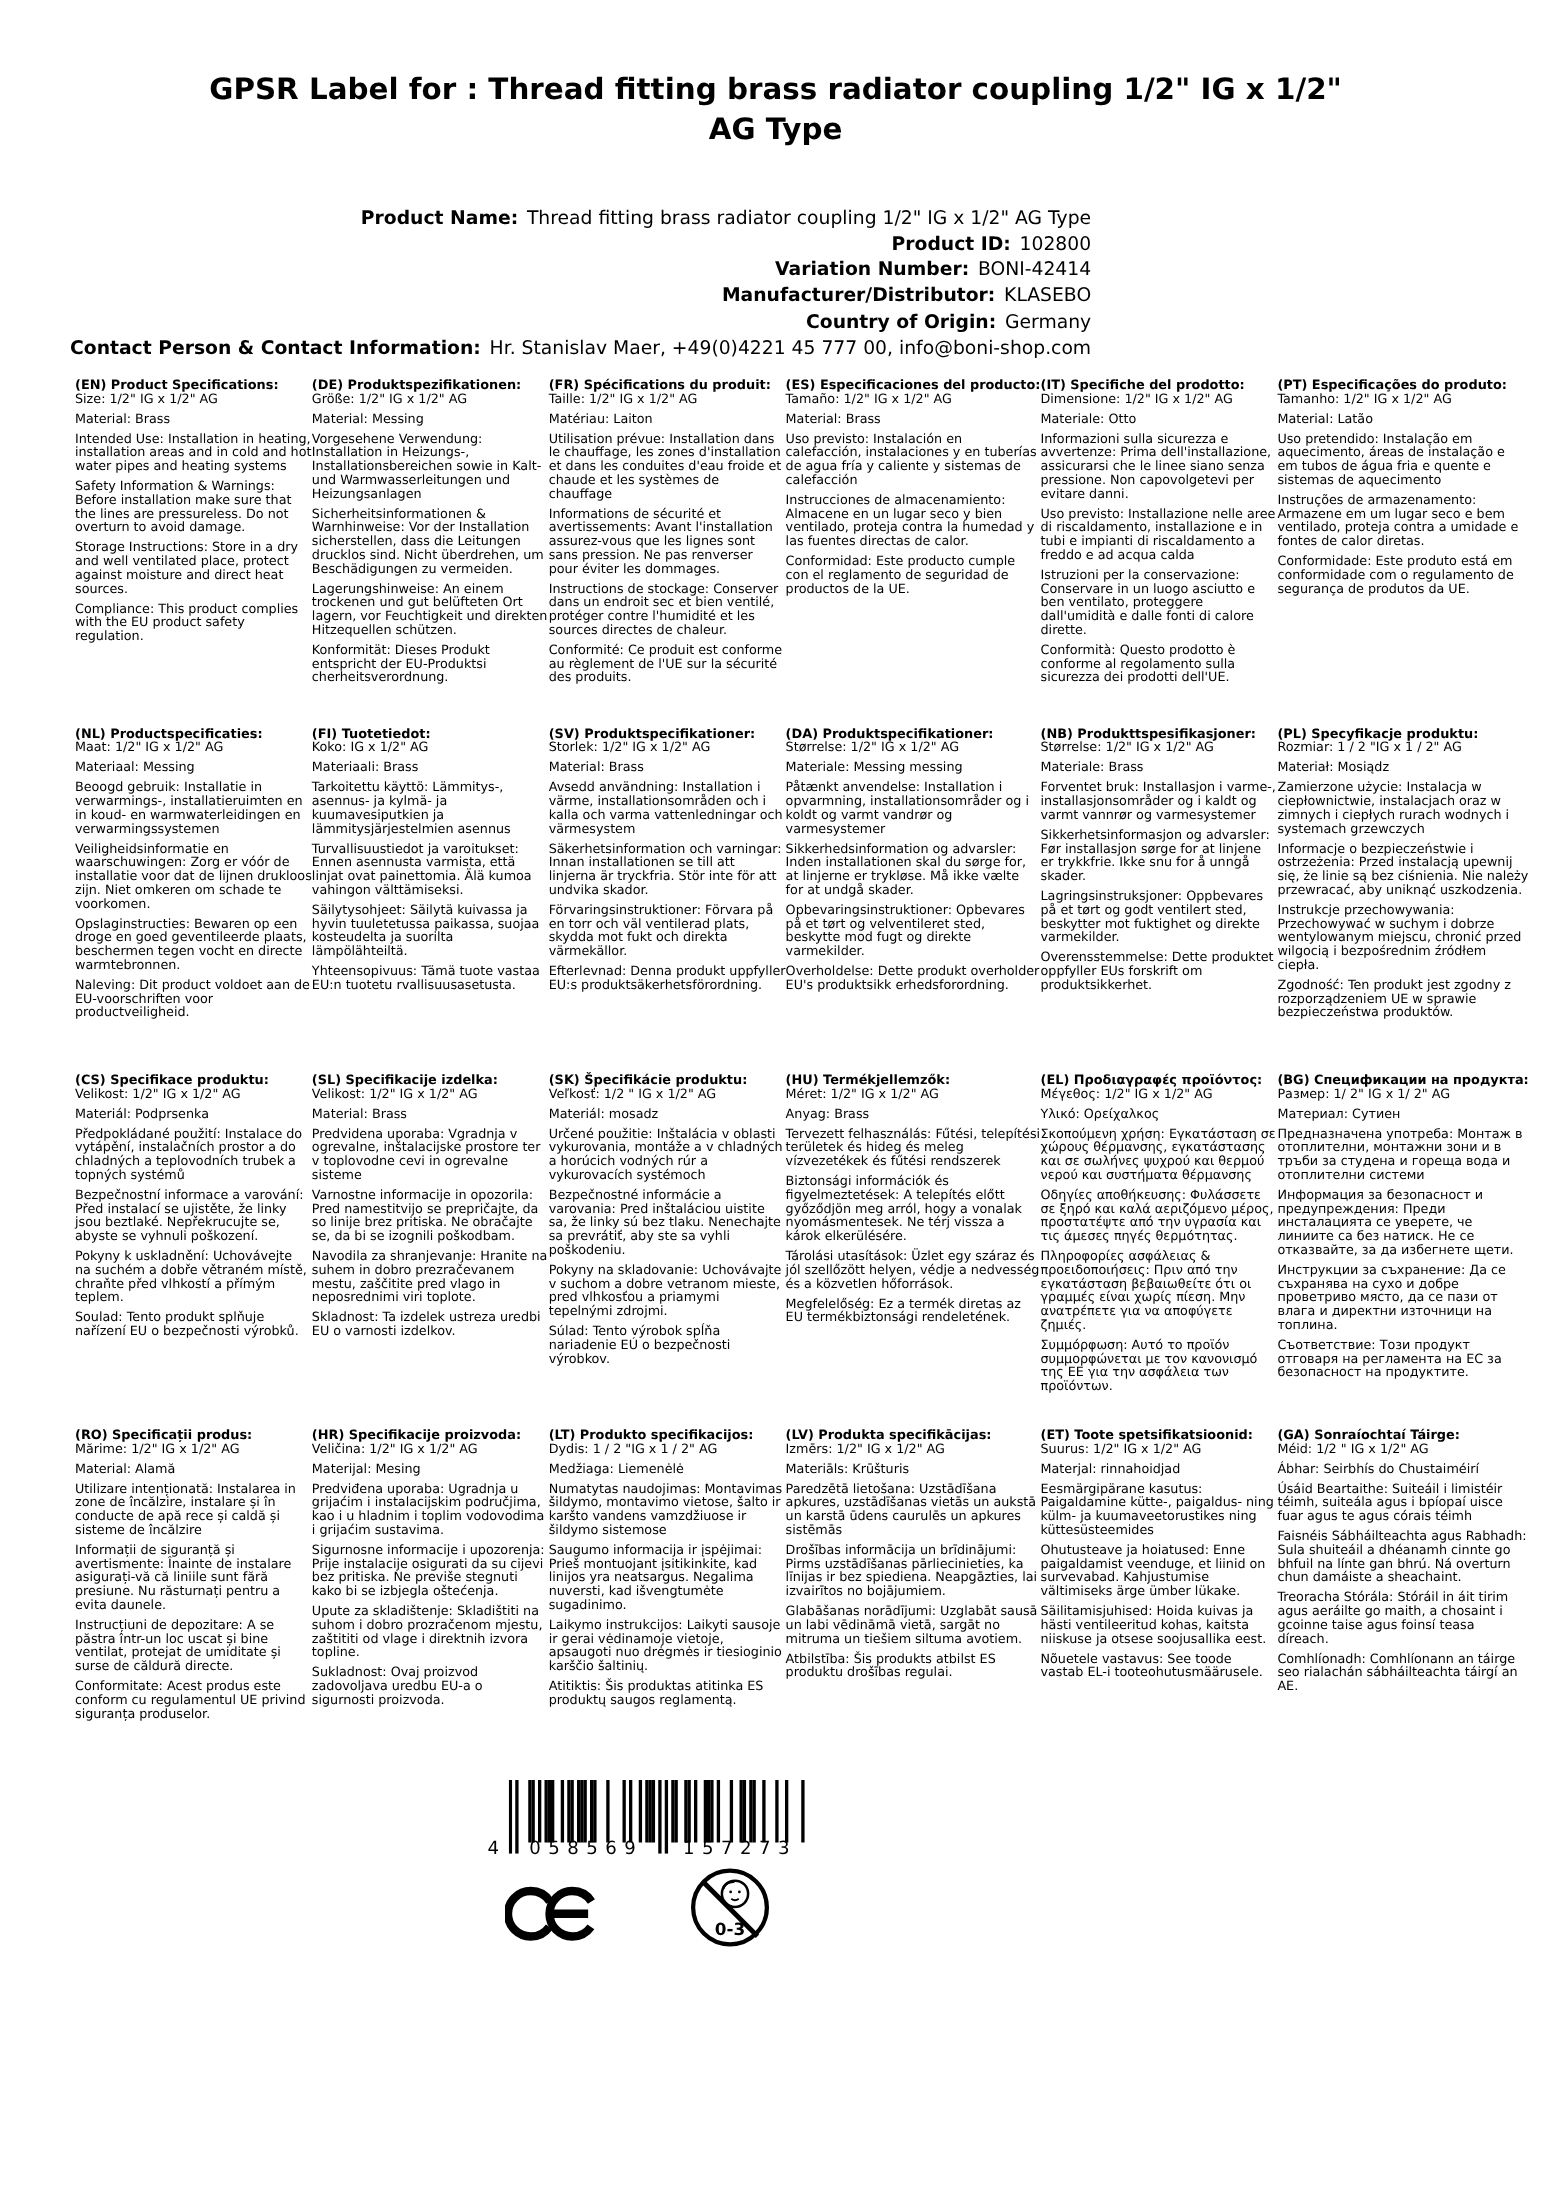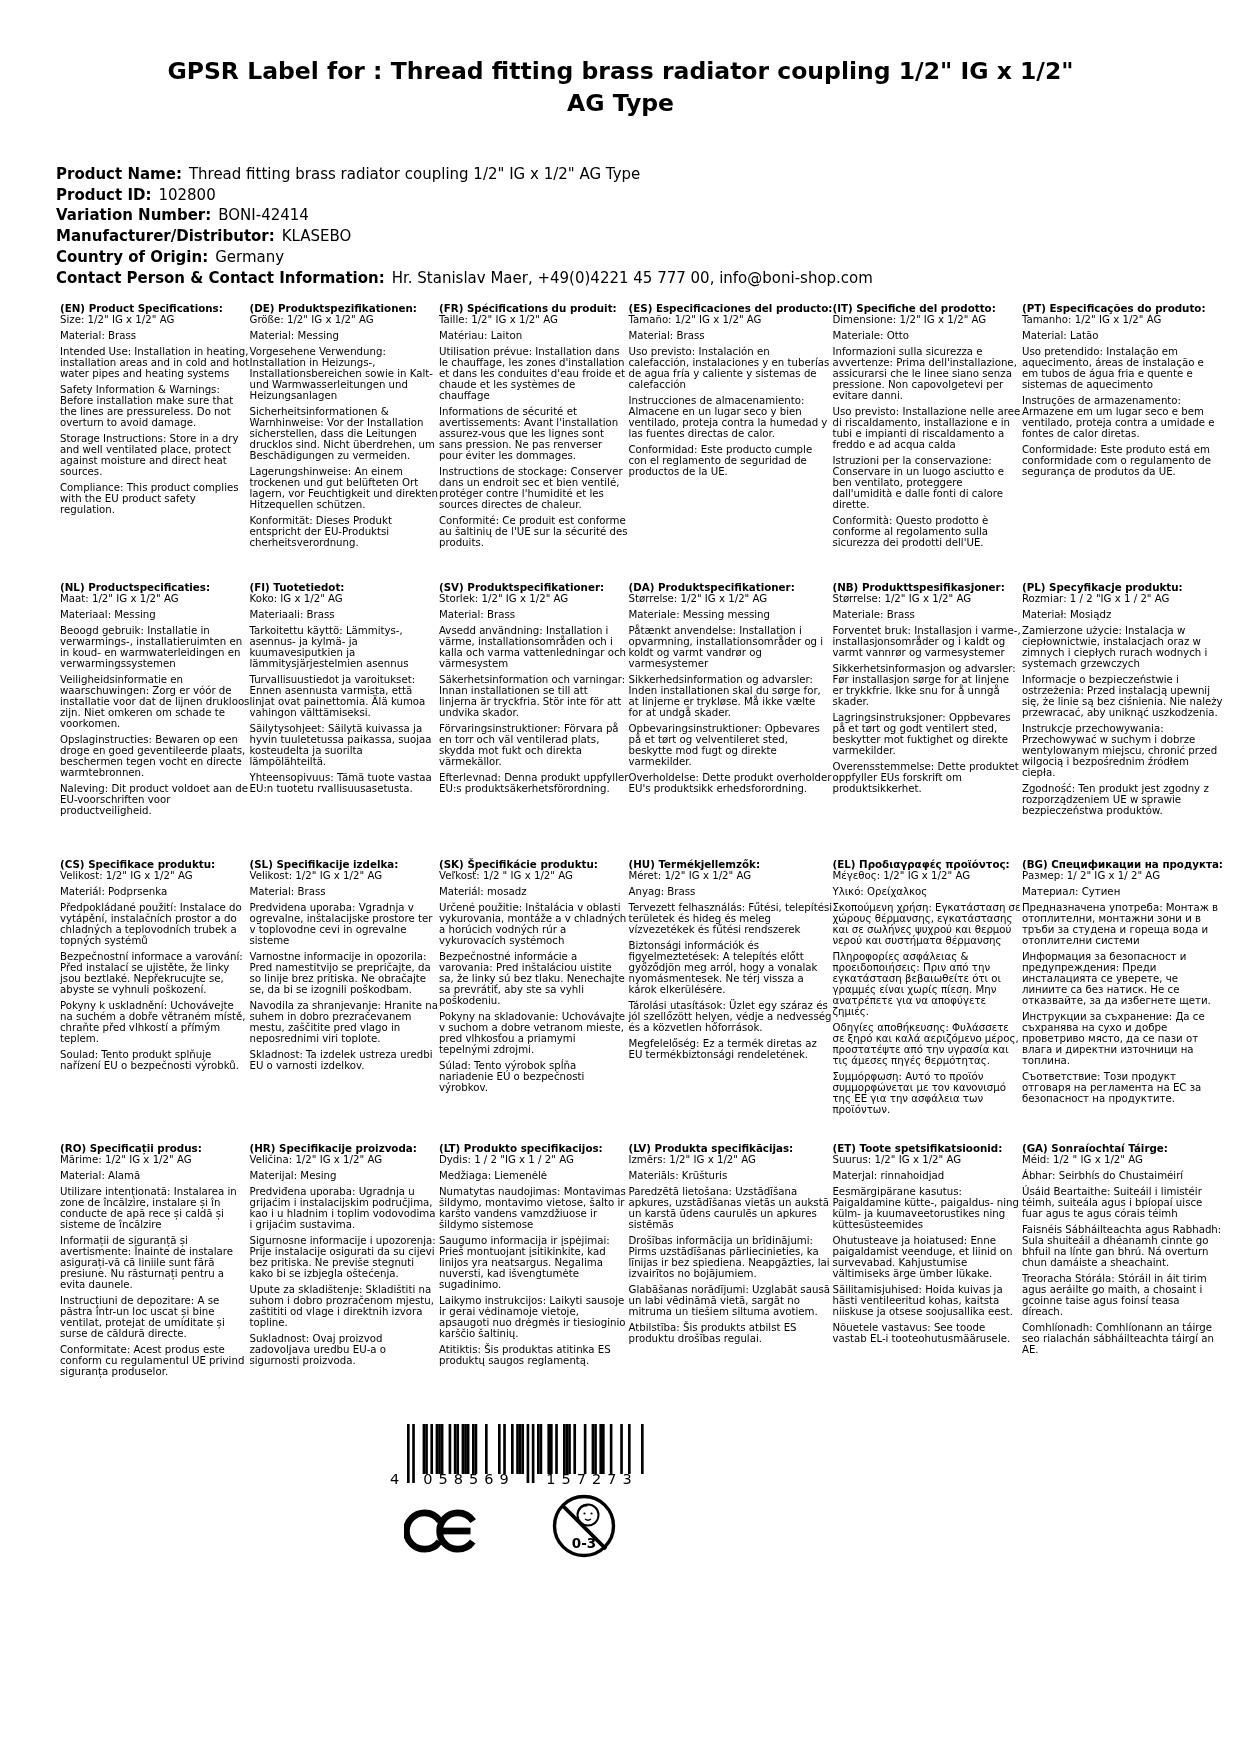--- a/index.html
+++ b/index.html
@@ -6,21 +6,21 @@
   .page {
     position:relative; width:1241px; height:1754px; margin:0 auto;
     background:#ffffff; color:#000; font-family:"DejaVu Sans", sans-serif;
     overflow:hidden;
   }
   .title {
     position:absolute; top:55px; left:0; right:0; margin:0 auto;
     max-width:935px; text-align:center;
     font-size:23.5px; font-weight:bold; line-height:32px;
   }
-  .info { position:absolute; top:164px; left:56px; font-size:15px; line-height:20.7px; }
+  .info { position:absolute; top:164px; left:56px; font-size:15px; line-height:20.7px;text-align:right; }
   .info-row { white-space:nowrap; }
   .info-label { font-weight:bold; margin-right:7px; }
   .grid {
     position:absolute; top:303px; left:60px; width:1163px;
     display:grid; grid-template-columns:repeat(6,1fr); column-gap:0;
     grid-template-rows:279px 277px 284px auto;
   }
   .spec { font-size:10.2px; line-height:11px; }
   .spec-heading { font-weight:bold; font-size:10.3px; white-space:nowrap; }
   .spec p { margin:0; }
@@ -88,21 +88,21 @@
         <p class="para">Konformität: Dieses Produkt entspricht der EU-Produktsi cherheitsverordnung.</p>
       </div>
 
   <div class="spec">
     <div class="spec-heading">(FR) Spécifications du produit:</div>
   <p class="size-line">Taille: 1/2" IG x 1/2" AG</p>
         <p class="para">Matériau: Laiton</p>
         <p class="para">Utilisation prévue: Installation dans le chauffage, les zones d'installation et dans les conduites d'eau froide et chaude et les systèmes de chauffage</p>
         <p class="para">Informations de sécurité et avertissements: Avant l'installation assurez-vous que les lignes sont sans pression. Ne pas renverser pour éviter les dommages.</p>
         <p class="para">Instructions de stockage: Conserver dans un endroit sec et bien ventilé, protéger contre l'humidité et les sources directes de chaleur.</p>
-        <p class="para">Conformité: Ce produit est conforme au šaltinių de l'UE sur la sécurité des produits.</p>
+        <p class="para">Conformité: Ce produit est conforme au règlement de l'UE sur la sécurité des produits.</p>
       </div>
 
   <div class="spec">
     <div class="spec-heading">(ES) Especificaciones del producto:</div>
   <p class="size-line">Tamaño: 1/2" IG x 1/2" AG</p>
         <p class="para">Material: Brass</p>
         <p class="para">Uso previsto: Instalación en calefacción, instalaciones y en tuberías de agua fría y caliente y sistemas de calefacción</p>
         <p class="para">Instrucciones de almacenamiento: Almacene en un lugar seco y bien ventilado, proteja contra la humedad y las fuentes directas de calor.</p>
         <p class="para">Conformidad: Este producto cumple con el reglamento de seguridad de productos de la UE.</p>
       </div>
@@ -224,22 +224,22 @@
         <p class="para">Biztonsági információk és figyelmeztetések: A telepítés előtt győződjön meg arról, hogy a vonalak nyomásmentesek. Ne térj vissza a károk elkerülésére.</p>
         <p class="para">Tárolási utasítások: Üzlet egy száraz és jól szellőzött helyen, védje a nedvesség és a közvetlen hőforrások.</p>
         <p class="para">Megfelelőség: Ez a termék diretas az EU termékbiztonsági rendeletének.</p>
       </div>
 
   <div class="spec">
     <div class="spec-heading">(EL) Προδιαγραφές προϊόντος:</div>
   <p class="size-line">Μέγεθος: 1/2" IG x 1/2" AG</p>
         <p class="para">Υλικό: Ορείχαλκος</p>
         <p class="para">Σκοπούμενη χρήση: Εγκατάσταση σε χώρους θέρμανσης, εγκατάστασης και σε σωλήνες ψυχρού και θερμού νερού και συστήματα θέρμανσης</p>
+        <p class="para">Οδηγίες αποθήκευσης: Φυλάσσετε σε ξηρό και καλά αεριζόμενο μέρος, προστατέψτε από την υγρασία και τις άμεσες πηγές θερμότητας.</p>
         <p class="para">Πληροφορίες ασφάλειας &amp; προειδοποιήσεις: Πριν από την εγκατάσταση βεβαιωθείτε ότι οι γραμμές είναι χωρίς πίεση. Μην ανατρέπετε για να αποφύγετε ζημιές.</p>
-        <p class="para">Οδηγίες αποθήκευσης: Φυλάσσετε σε ξηρό και καλά αεριζόμενο μέρος, προστατέψτε από την υγρασία και τις άμεσες πηγές θερμότητας.</p>
         <p class="para">Συμμόρφωση: Αυτό το προϊόν συμμορφώνεται με τον κανονισμό της ΕΕ για την ασφάλεια των προϊόντων.</p>
       </div>
 
   <div class="spec">
     <div class="spec-heading">(BG) Спецификации на продукта:</div>
   <p class="size-line">Размер: 1/ 2" IG x 1/ 2" AG</p>
         <p class="para">Материал: Сутиен</p>
         <p class="para">Предназначена употреба: Монтаж в отоплителни, монтажни зони и в тръби за студена и гореща вода и отоплителни системи</p>
         <p class="para">Информация за безопасност и предупреждения: Преди инсталацията се уверете, че линиите са без натиск. Не се отказвайте, за да избегнете щети.</p>
         <p class="para">Инструкции за съхранение: Да се съхранява на сухо и добре проветриво място, да се пази от влага и директни източници на топлина.</p>

